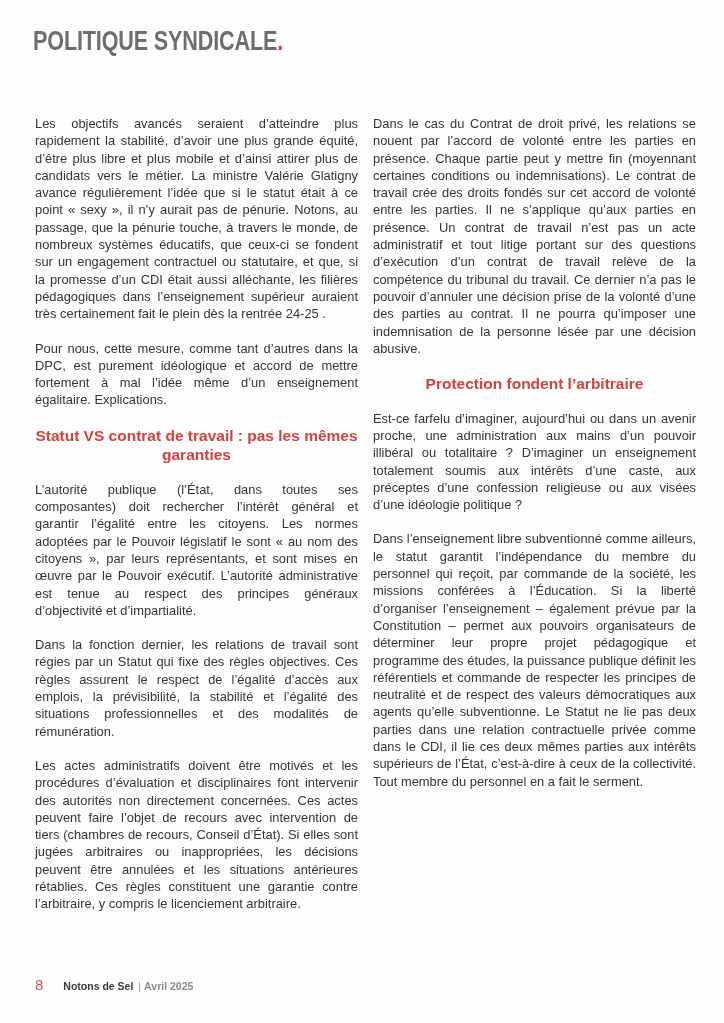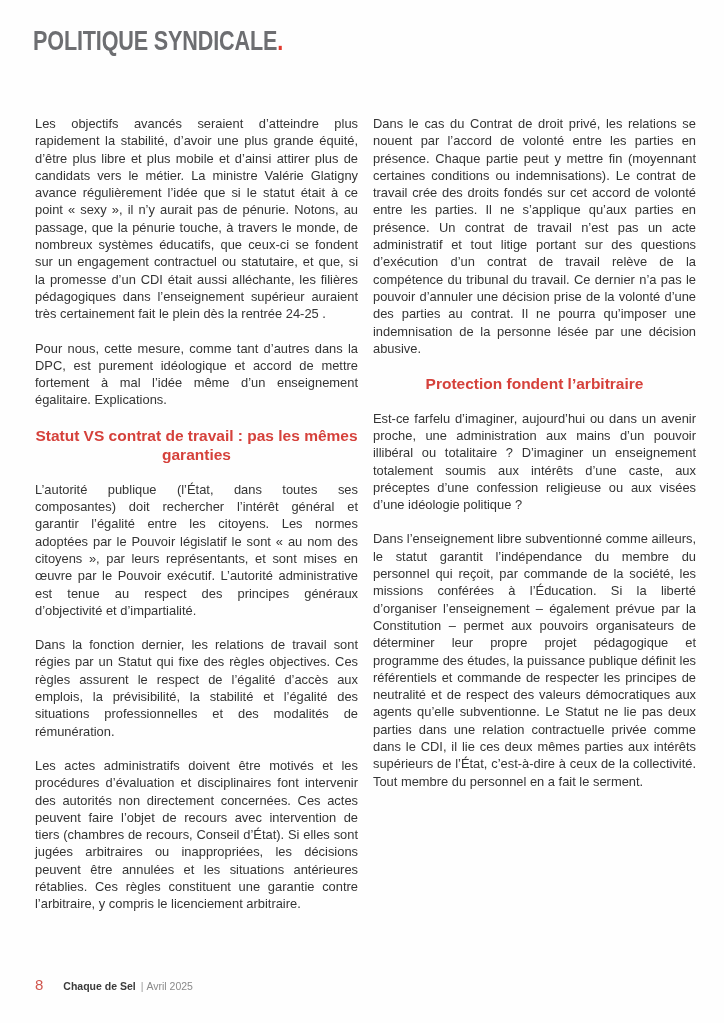--- a/index.html
+++ b/index.html
@@ -62,21 +62,21 @@
     color: #d0564e;
     font-size: 15px;
     font-weight: 400;
   }
   .footer-text {
     margin-left: 20px;
     font-size: 10.5px;
   }
   .magazine-name { font-weight: 700; color: #3a3a3a; }
   .footer-sep { color: #9b9b9b; font-weight: 300; margin: 0 3px 0 5px; }
-  .issue-date { color: #8a8a8a; font-weight: 400; text-align: right; }
+  .issue-date { color: #8a8a8a; font-weight: 700; text-align: right; }
 </style>
 </head>
 <body>
 
 <div class="page">
 
   <h1 class="page-title">
     <span class="title-inner"><span>POLITIQUE SYNDICALE</span><span class="title-dot">.</span></span>
   </h1>
 
@@ -95,16 +95,16 @@
       <p>Dans le cas du Contrat de droit privé, les relations se nouent par l’accord de volonté entre les parties en présence. Chaque partie peut y mettre fin (moyennant certaines conditions ou indemnisations). Le contrat de travail crée des droits fondés sur cet accord de volonté entre les parties. Il ne s’applique qu’aux parties en présence. Un contrat de travail n’est pas un acte administratif et tout litige portant sur des questions d’exécution d’un contrat de travail relève de la compétence du tribunal du travail. Ce dernier n’a pas le pouvoir d’annuler une décision prise de la volonté d’une des parties au contrat. Il ne pourra qu’imposer une indemnisation de la personne lésée par une décision abusive.</p>
       <h2>Protection fondent l’arbitraire</h2>
       <p>Est-ce farfelu d’imaginer, aujourd’hui ou dans un avenir proche, une administration aux mains d’un pouvoir illibéral ou totalitaire ? D’imaginer un enseignement totalement soumis aux intérêts d’une caste, aux préceptes d’une confession religieuse ou aux visées d’une idéologie politique ?</p>
       <p>Dans l’enseignement libre subventionné comme ailleurs, le statut garantit l’indépendance du membre du personnel qui reçoit, par commande de la société, les missions conférées à l’Éducation. Si la liberté d’organiser l’enseignement – également prévue par la Constitution – permet aux pouvoirs organisateurs de déterminer leur propre projet pédagogique et programme des études, la puissance publique définit les référentiels et commande de respecter les principes de neutralité et de respect des valeurs démocratiques aux agents qu’elle subventionne. Le Statut ne lie pas deux parties dans une relation contractuelle privée comme dans le CDI, il lie ces deux mêmes parties aux intérêts supérieurs de l’État, c’est-à-dire à ceux de la collectivité. Tout membre du personnel en a fait le serment.</p>
     </div>
 
   </div>
 
   <div class="footer">
     <span class="page-number">8</span>
-    <span class="footer-text"><span class="magazine-name">Chaque de Sel</span><span class="footer-sep">|</span><span class="issue-date">Avril 2025</span></span>
+    <span class="footer-text"><span class="magazine-name">Notons de Sel</span><span class="footer-sep">|</span><span class="issue-date">Avril 2025</span></span>
   </div>
 
 </div>
 
 </body></html>

